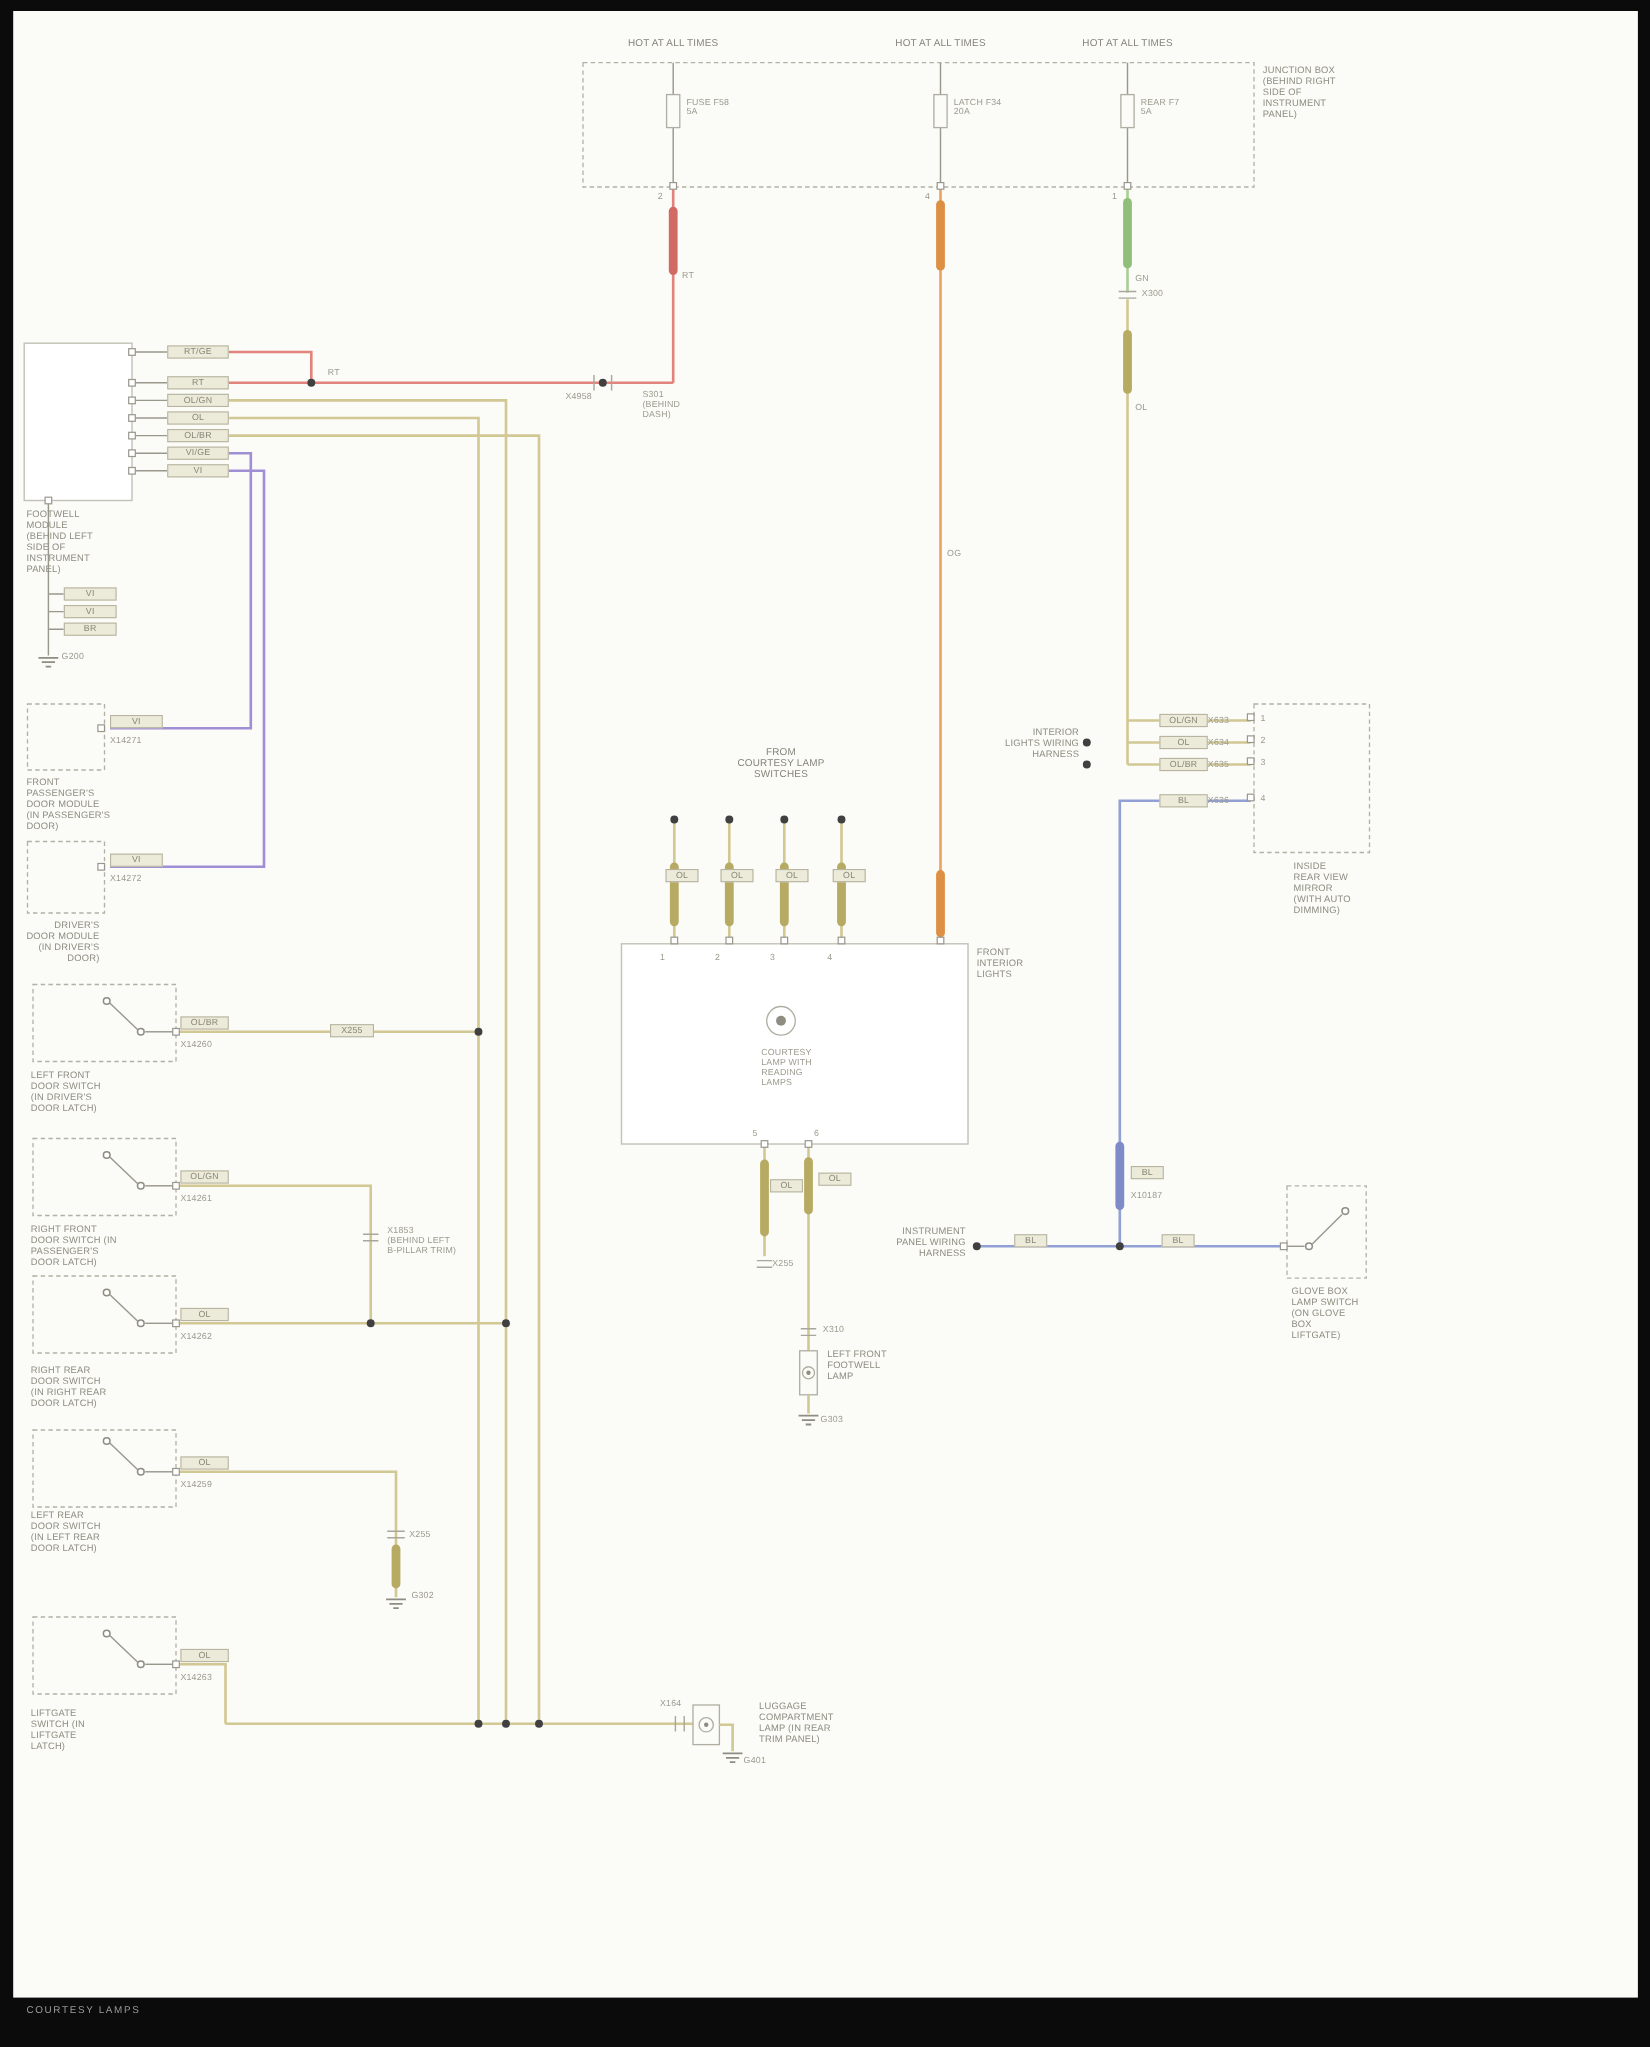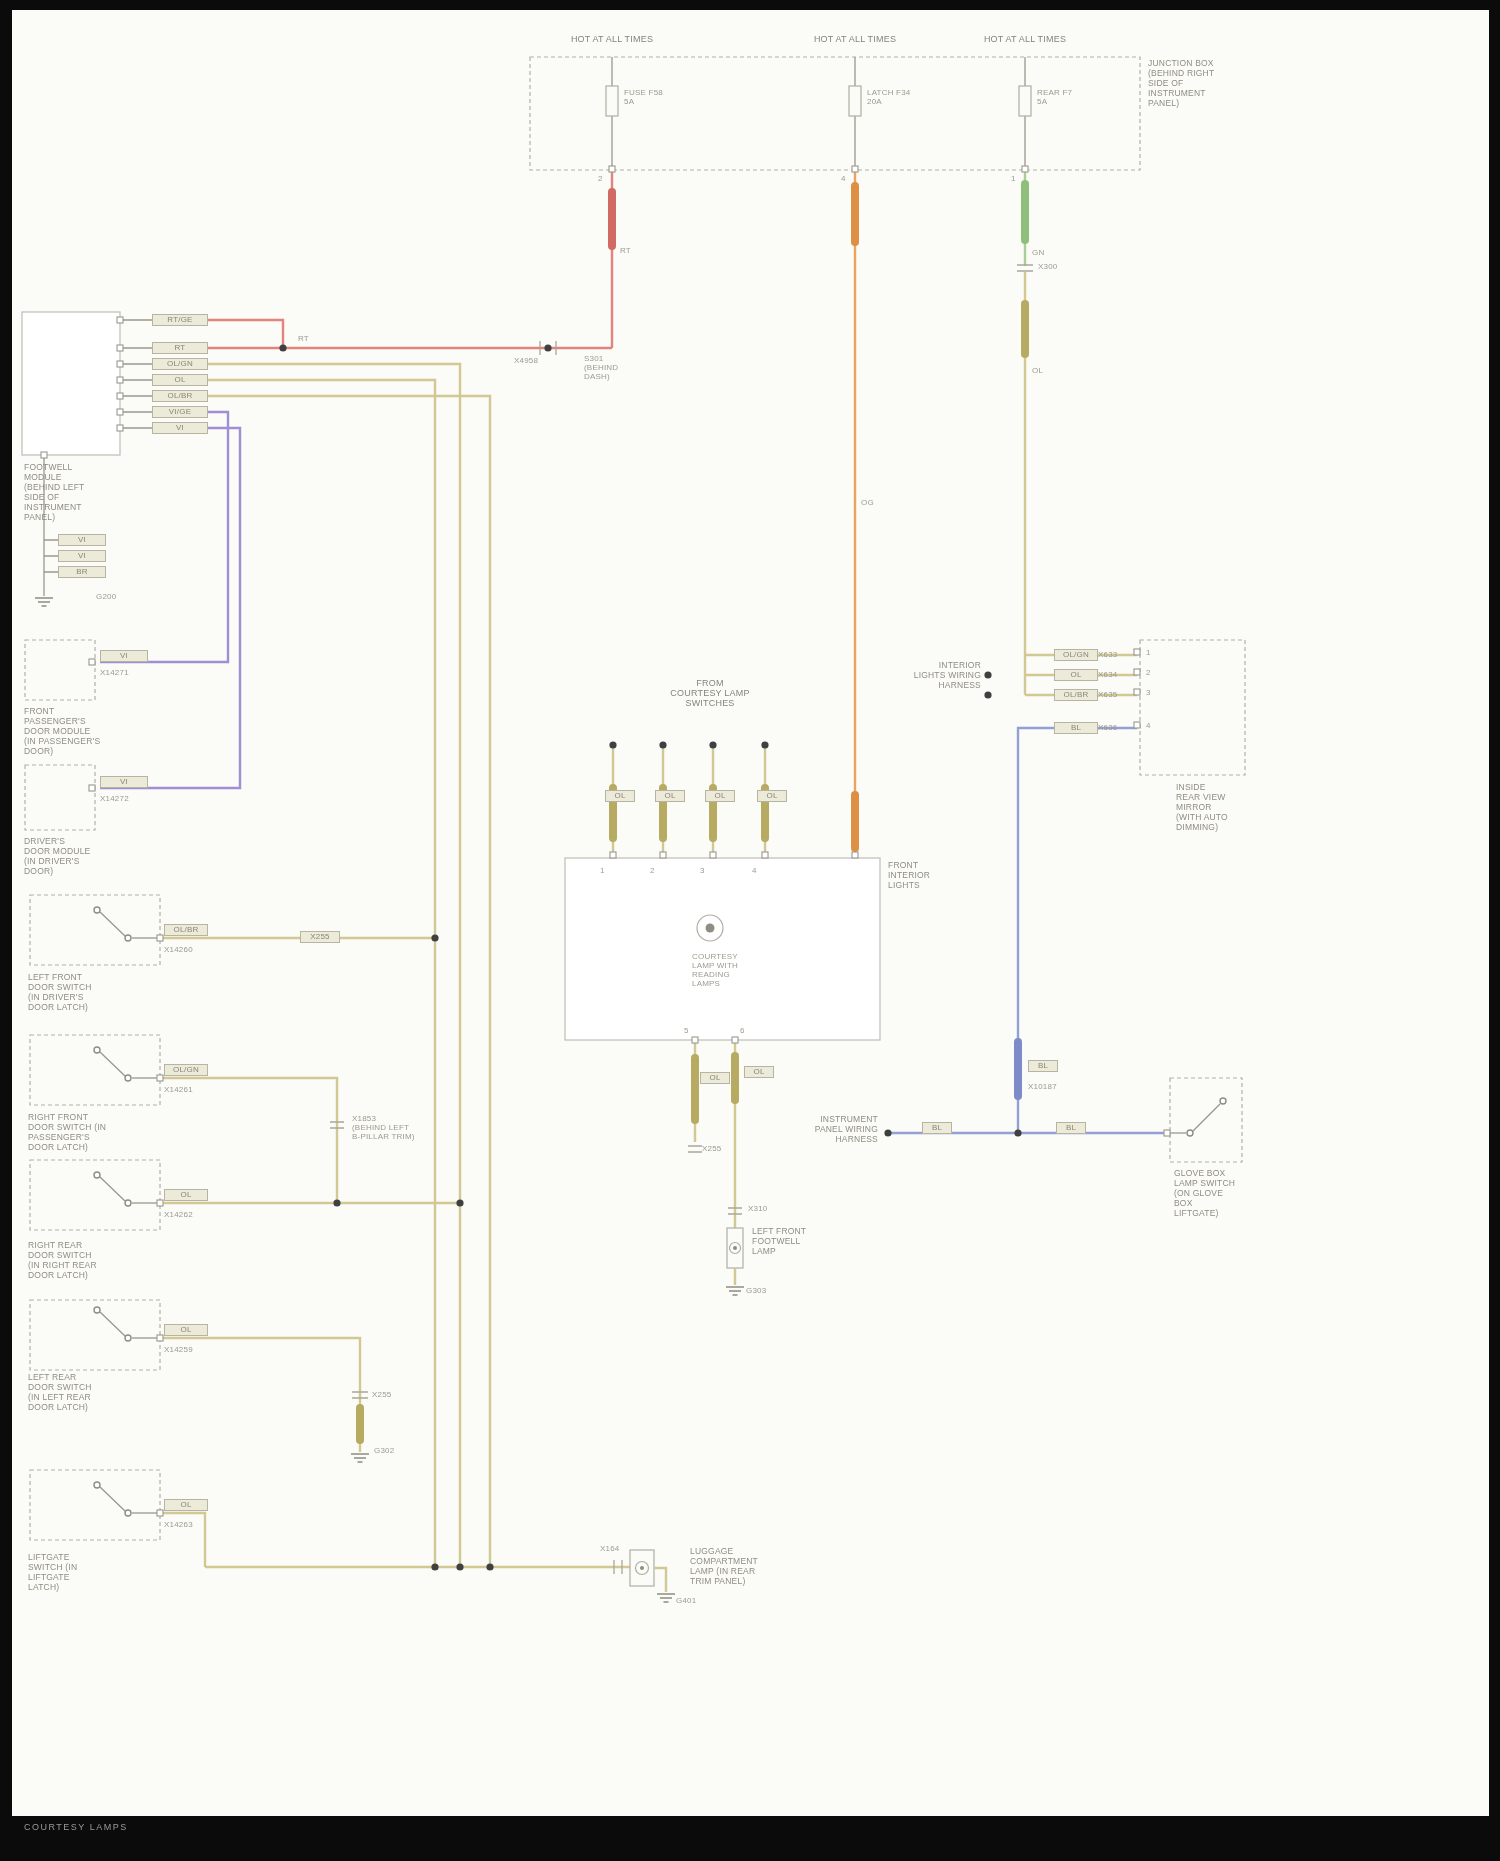--- a/index.html
+++ b/index.html
@@ -288,27 +288,27 @@
       <div class="lbl chip" style="left: 152px; top: 314px; width: 52px;">RT/GE</div>
       <div class="lbl chip" style="left: 152px; top: 342px; width: 52px;">RT</div>
       <div class="lbl chip" style="left: 152px; top: 358px; width: 52px;">OL/GN</div>
       <div class="lbl chip" style="left: 152px; top: 374px; width: 52px;">OL</div>
       <div class="lbl chip" style="left: 152px; top: 390px; width: 52px;">OL/BR</div>
       <div class="lbl chip" style="left: 152px; top: 406px; width: 52px;">VI/GE</div>
       <div class="lbl chip" style="left: 152px; top: 422px; width: 52px;">VI</div>
       <div class="lbl chip" style="left: 58px; top: 534px; width: 44px;">VI</div>
       <div class="lbl chip" style="left: 58px; top: 550px; width: 44px;">VI</div>
       <div class="lbl chip" style="left: 58px; top: 566px; width: 44px;">BR</div>
-      <div class="lbl g" style="left: 56px; top: 592px; margin-left: 40px;">G200</div>
+      <div class="lbl g" style="left: 56px; top: 592px;">G200</div>
       <div class="lbl" style="left: 24px; top: 706px;">FRONT
 PASSENGER'S
 DOOR MODULE
 (IN PASSENGER'S
 DOOR)</div>
-      <div class="lbl" style="left: 24px; top: 836px;">DRIVER'S
+      <div class="lbl" style="left: 24px; top: 836px; text-align: right;">DRIVER'S
 DOOR MODULE
 (IN DRIVER'S
 DOOR)</div>
       <div class="lbl chip" style="left: 100px; top: 650px; width: 44px;">VI</div>
       <div class="lbl g" style="left: 100px; top: 668px;">X14271</div>
       <div class="lbl chip" style="left: 100px; top: 776px; width: 44px;">VI</div>
       <div class="lbl g" style="left: 100px; top: 794px;">X14272</div>
       <div class="lbl" style="left: 28px; top: 972px;">LEFT FRONT
 DOOR SWITCH
 (IN DRIVER'S

